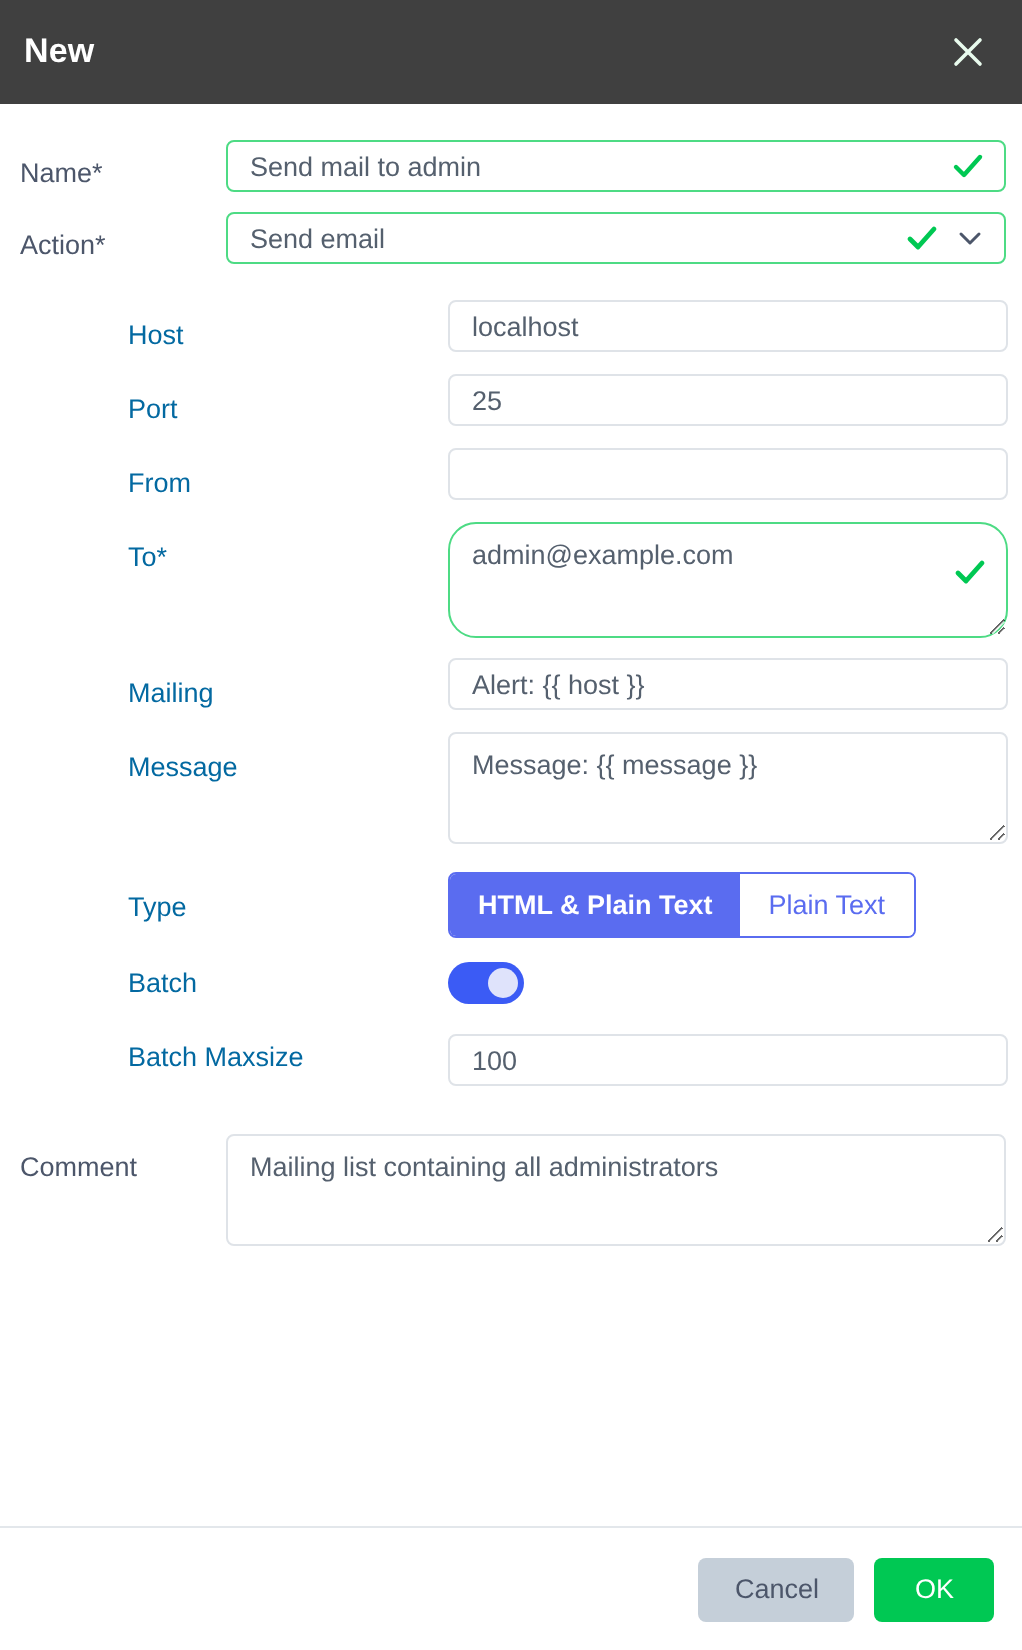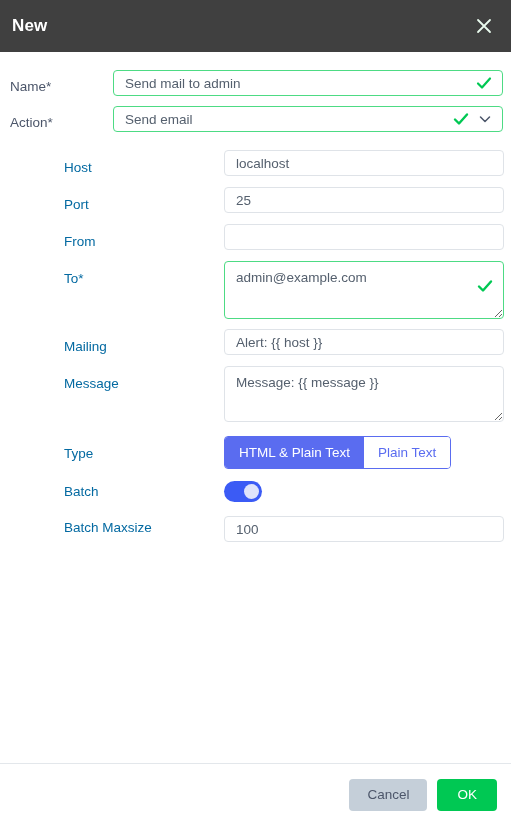--- a/index.html
+++ b/index.html
@@ -120,21 +120,21 @@
     border-radius: 4px;
     background: #ffffff;
     font-family: "Liberation Sans", sans-serif;
     font-size: 13.5px;
     color: #55606e;
     padding: 8px 30px 8px 11px;
     outline: none;
     resize: vertical;
     display: block;
   }
-  textarea.ta.valid { border-color: #4ddb84; }
+  textarea.ta.valid { border-color: #4ddb84; border-radius: 14px; }
 
   
   .seg {
     display: inline-flex;
     border-radius: 4px;
     overflow: hidden;
     border: 1px solid #5a6cf0;
   }
   .seg-btn {
     font-family: "Liberation Sans", sans-serif;
@@ -142,20 +142,21 @@
     padding: 8px 14px;
     border: none;
     background: #ffffff;
     color: #5a6cf0;
     cursor: pointer;
     white-space: nowrap;
   }
   .seg-btn.active {
     background: #5a6cf0;
     color: #ffffff;
+    font-weight: bold;
   }
 
   
   .switch {
     width: 38px;
     height: 21px;
     border-radius: 11px;
     background: #3b5bf5;
     position: relative;
     cursor: pointer;
@@ -362,20 +363,26 @@
 
     <div class="row" style="margin-top:10px;">
       <div class="lbl-nested" style="padding-top:3px; padding-right:24px;">Batch Maxsize</div>
       <div class="field-nested">
         <div class="inp-wrap">
           <input class="inp" value="100" style="">
         </div>
       </div>
     </div>
 
+    <div class="row" style="margin-top:24px;">
+      <div class="lbl-outer" style="padding-top:9px;">Comment</div>
+      <div class="field-outer">
+        <textarea class="ta" rows="3" style="height: 56px;">Mailing list containing all administrators</textarea>
+      </div>
+    </div>
 
   </div>
 
   <div class="footer">
     <button class="btn btn-cancel">Cancel</button>
     <button class="btn btn-ok">OK</button>
   </div>
 
 </div>
 

